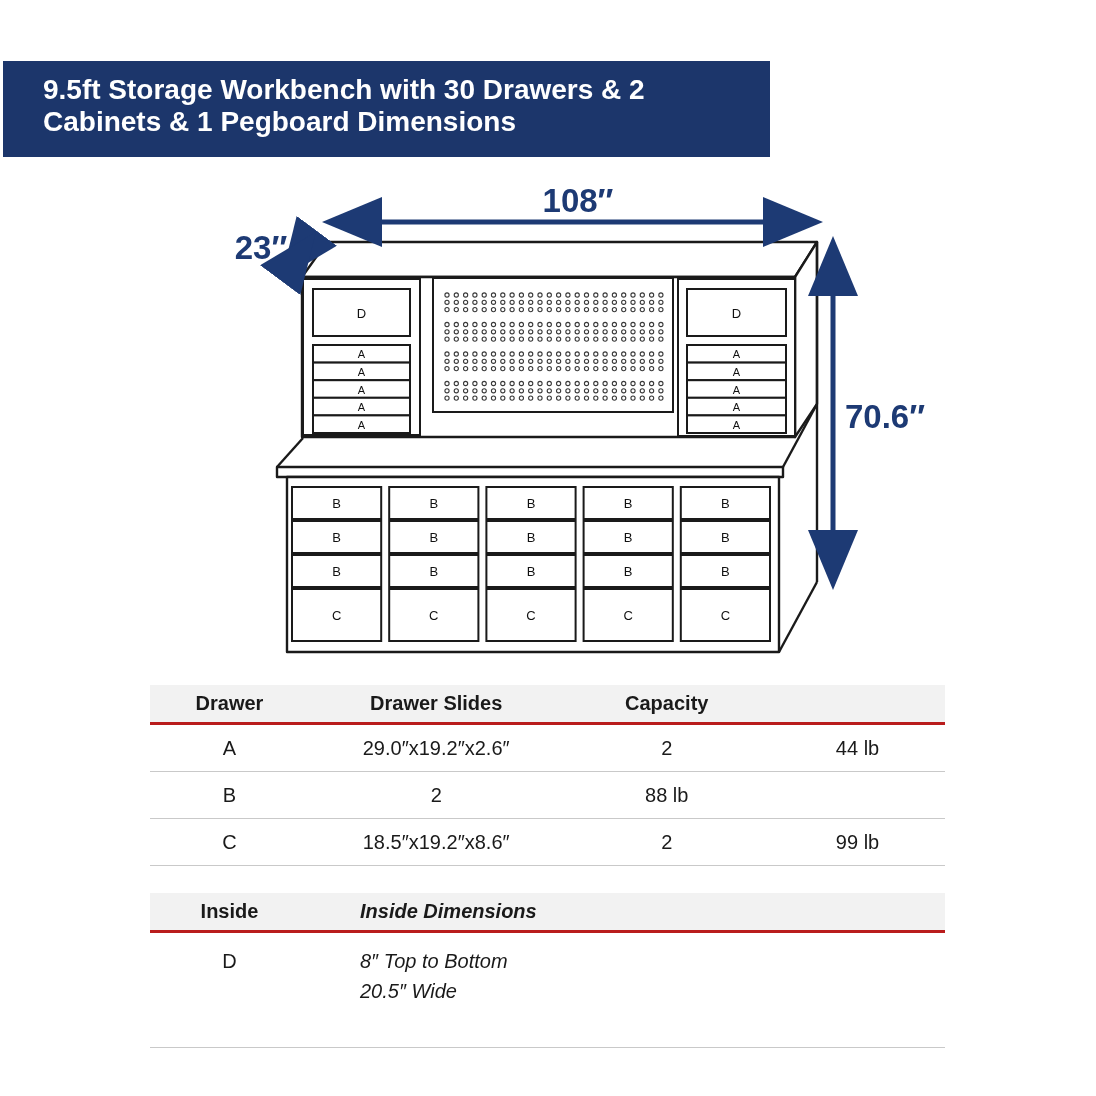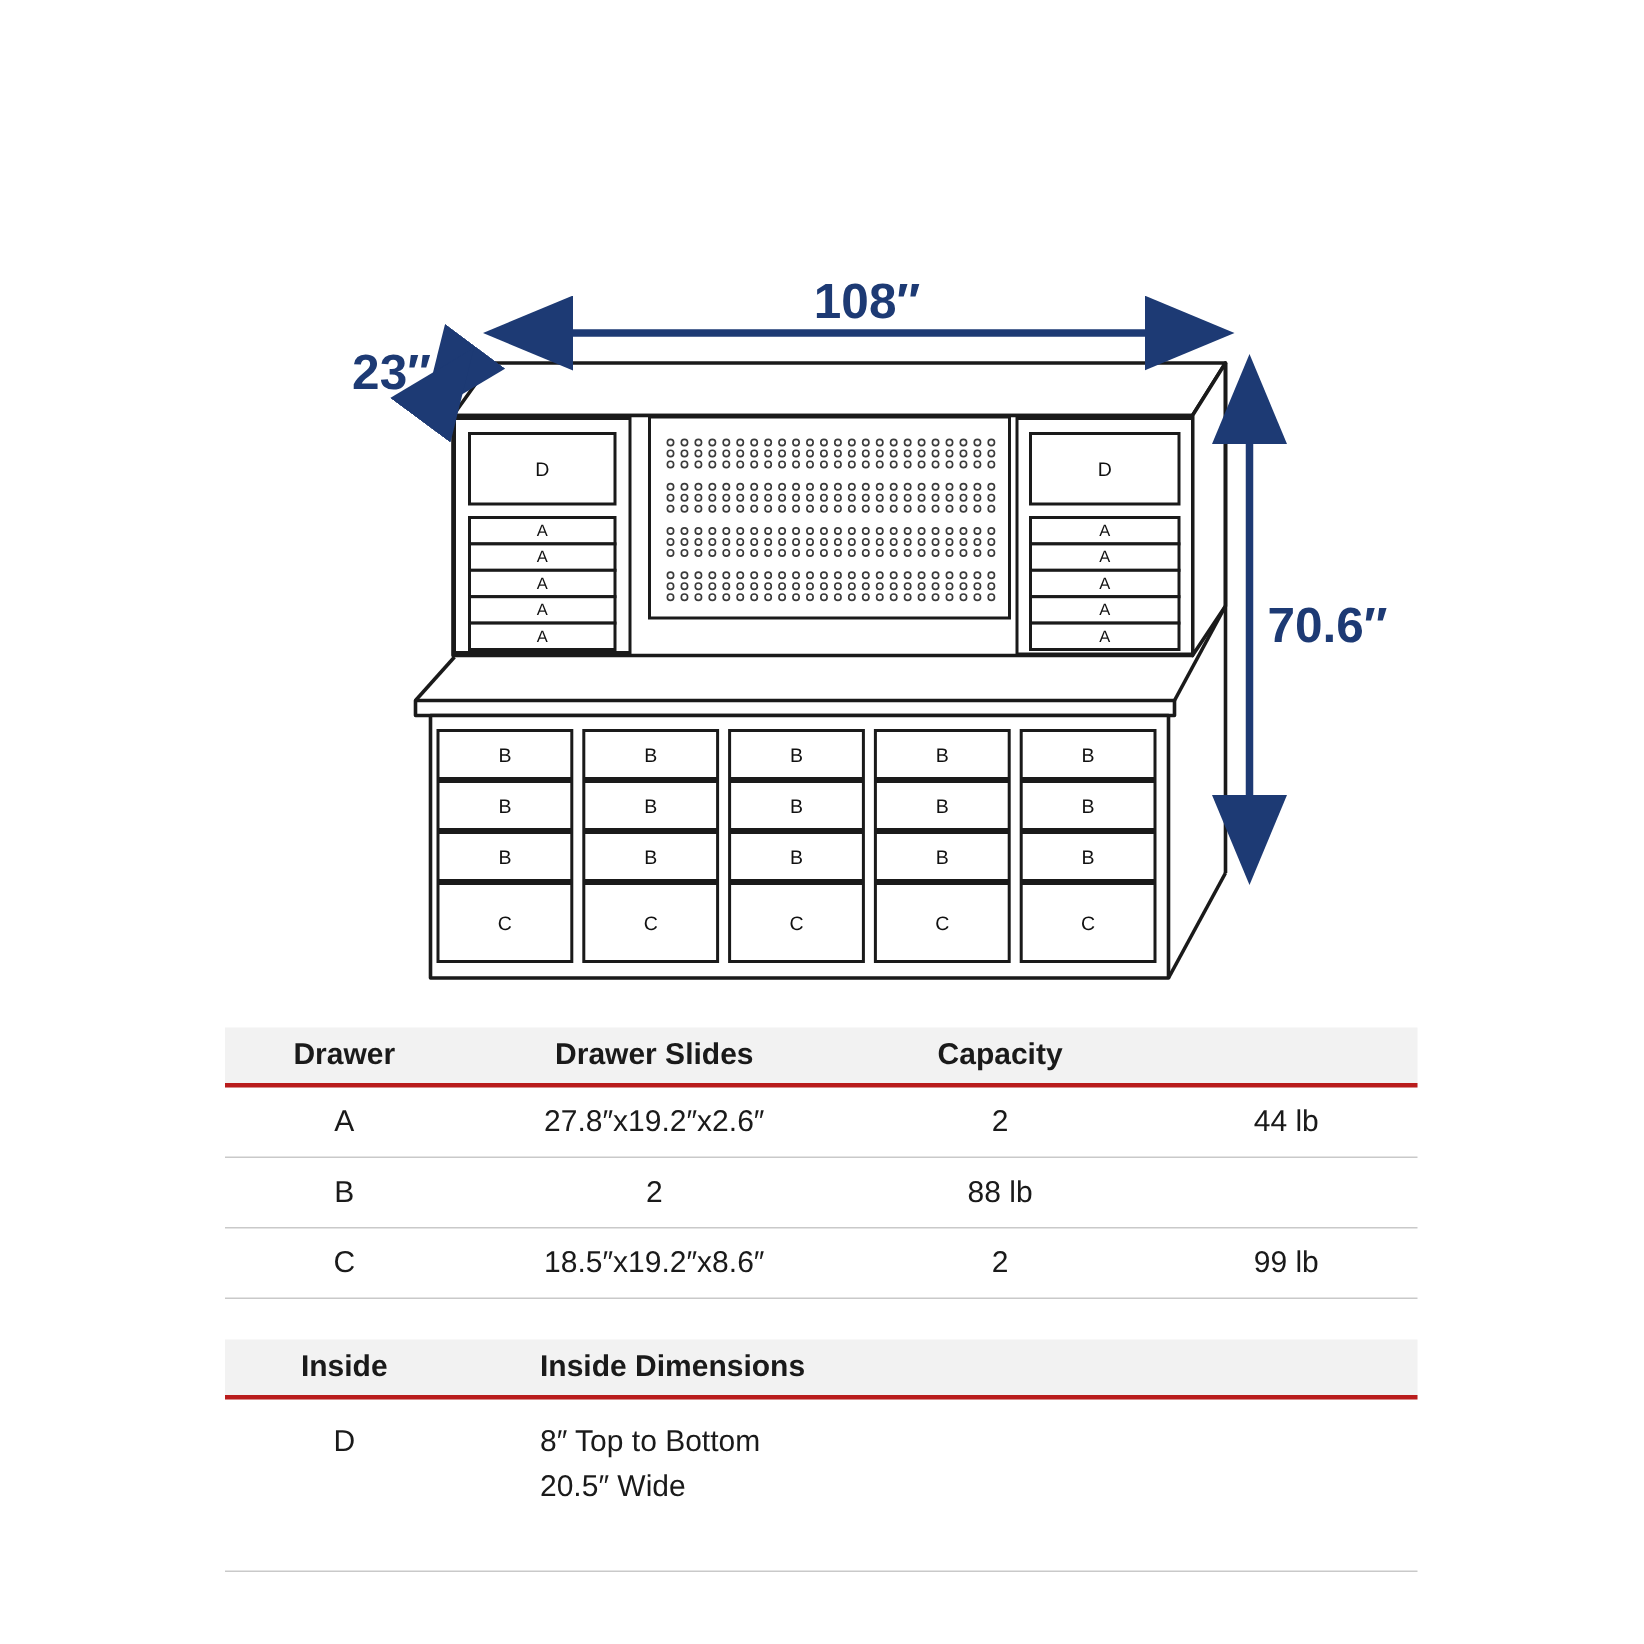--- a/index.html
+++ b/index.html
@@ -37,29 +37,33 @@
   
   .spec-table{position:absolute;left:150px;width:795px;color:#1a1a1a;}
   #drawer-table{top:685px;}
   #cabinet-table{top:893px;}
   .thead{display:grid;background:var(--thead-bg);height:37px;align-items:center;
          border-bottom:3px solid #b91c1c;font-weight:bold;font-size:20px;text-align:center;}
   .trow{display:grid;height:46px;align-items:center;border-bottom:1px solid #c9c9c9;
         font-size:20px;text-align:center;}
   .cols4{grid-template-columns:20% 32% 26% 22%;}
   .cols2{grid-template-columns:20% 80%;}
-  .cell-left{text-align:left;padding-left:51px;box-sizing:border-box;}
+  .cell-left{text-align:left;padding-left:51px;box-sizing:border-box;font-style:italic;}
   .trow.tall{height:auto;min-height:90px;align-items:start;padding:13px 0 11px;}
   .lines div{line-height:30px;}
 </style>
 </head>
 <body>
 
 <div class="page">
 
+  <div class="banner">
+    <div>9.5ft Storage Workbench with 30 Drawers &amp; 2</div>
+    <div>Cabinets &amp; 1 Pegboard Dimensions</div>
+  </div>
 
   <svg class="diagram" width="1096" height="700" viewBox="0 0 1096 700">
     <defs>
       <marker id="ah" viewBox="0 0 12 10" refX="10" refY="5" markerWidth="12" markerHeight="10" orient="auto-start-reverse">
         <path class="ah" d="M0,0 L12,5 L0,10 Z"></path>
       </marker>
     </defs>
 
     <g>
       <polygon class="face" points="302,277 327,242 817,242 795,277"></polygon>
@@ -451,21 +455,21 @@
   </svg>
 
   <div class="spec-table" id="drawer-table">
     <div class="thead cols4">
       <div>Drawer</div>
       <div>Drawer Slides</div>
       <div>Capacity</div>
     </div>
     <div class="trow cols4">
       <div>A</div>
-      <div>27.8″x19.2″x2.6″</div>
+      <div>29.0″x19.2″x2.6″</div>
       <div>2</div>
       <div>44 lb</div>
     </div>
     <div class="trow cols4">
       <div>B</div>
       <div>2</div>
       <div>88 lb</div>
     </div>
     <div class="trow cols4">
       <div>C</div>

